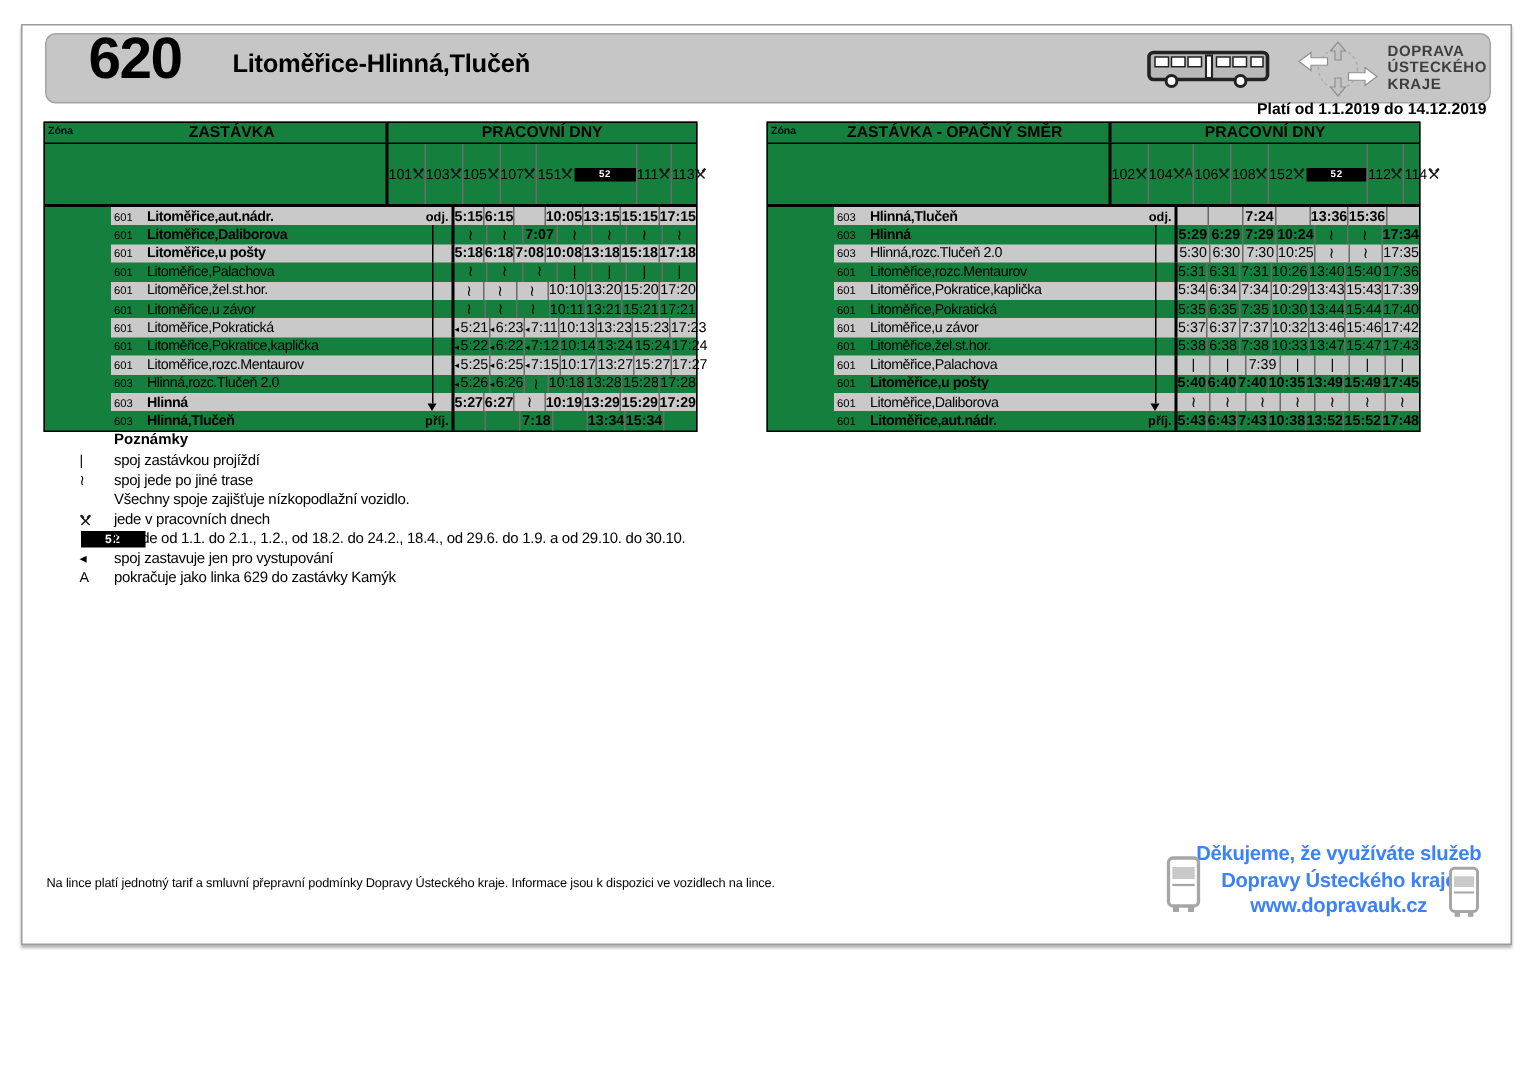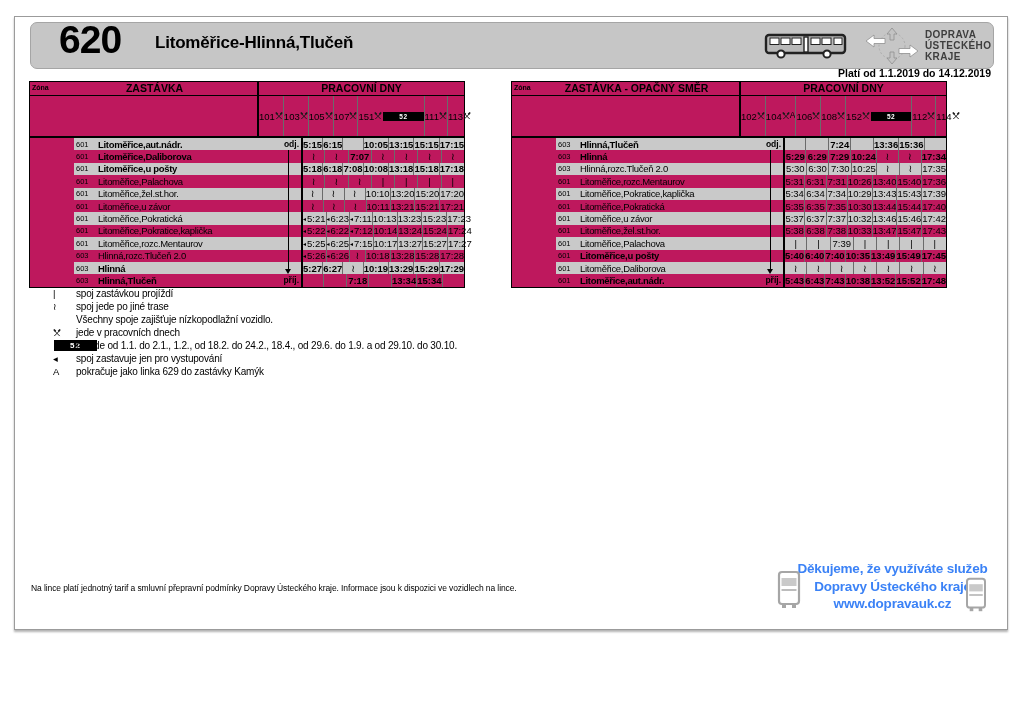--- a/index.html
+++ b/index.html
@@ -10,21 +10,21 @@
   .titlebar{position:absolute;left:15px;top:5px;width:962px;height:45px;background:#c6c6c6;
     border:1px solid #a5a5a5;border-radius:7px;}
   .line-number{position:absolute;left:28px;top:-5px;font-size:39px;font-weight:bold;letter-spacing:-1px;}
   .route-title{position:absolute;left:124px;top:10px;font-size:17px;font-weight:bold;letter-spacing:-0.2px;}
   .bus-logo{position:absolute;left:733px;top:8px;}
   .duk-logo{position:absolute;left:833px;top:4px;}
   .duk-text{position:absolute;left:894px;top:6px;font-size:10px;line-height:11px;font-weight:bold;
     color:#3e3e3e;letter-spacing:.4px;}
   .validity{position:absolute;right:16px;top:50px;font-size:10.5px;font-weight:bold;}
   
-  .tt{position:absolute;width:436px;border:1.5px solid #000;background:#be185d;box-sizing:border-box;}
+  .tt{position:absolute;width:436px;border:1.5px solid #000;background:#15803d;box-sizing:border-box;}
   .tt-left{left:14px;top:64px;}
   .tt-right{left:496px;top:64px;}
   .t-head1{display:grid;grid-template-columns:22px 205px 1fr;height:13px;border-bottom:1px solid #000;}
   .h-zone{font-size:7px;font-weight:bold;padding:2px 0 0 2px;}
   .h-stop,.h-days{font-size:10.5px;font-weight:bold;text-align:center;line-height:13px;}
   .h-days{border-left:2px solid #000;}
   .t-head2{display:grid;grid-template-columns:227px repeat(7,1fr);height:40px;border-bottom:2px solid #000;}
   .hcol{border-left:1px solid #6b6b6b;display:flex;flex-direction:row;align-items:center;}
   .hcol:nth-child(2){border-left:2px solid #000;}
   .hnum{font-size:9.5px;height:14px;line-height:16px;}
@@ -912,20 +912,21 @@
             <span class="">15:52</span>
           </div>
           <div class="tcell">
             <span class="">17:48</span>
           </div>
         </div>
       </div>
   </div>
 
   <div class="notes">
+    <div class="notes-title">Poznámky</div>
     <div>
         <div class="nrow">
           <div class="nsym">|</div>
           <div class="ntext">spoj zastávkou projíždí</div>
         </div>
         <div class="nrow">
           <div class="nsym">≀</div>
           <div class="ntext">spoj jede po jiné trase</div>
         </div>
         <div class="nrow">

